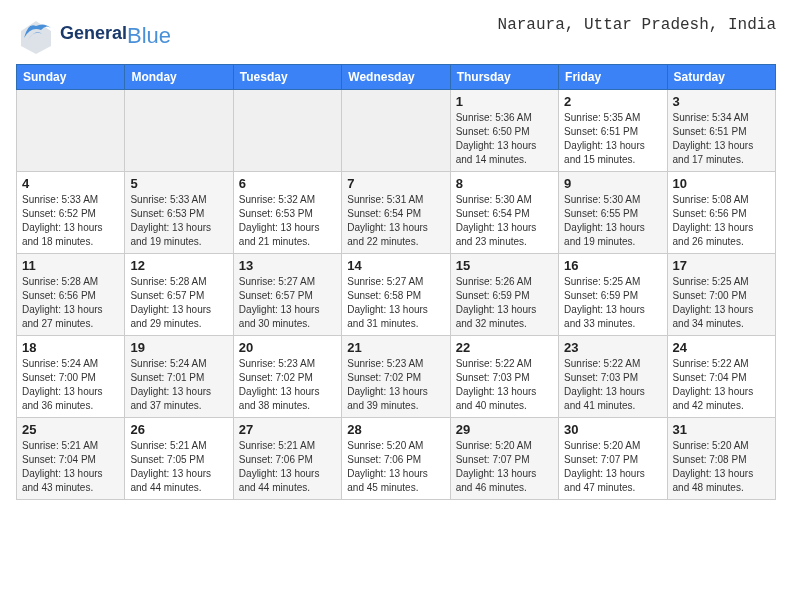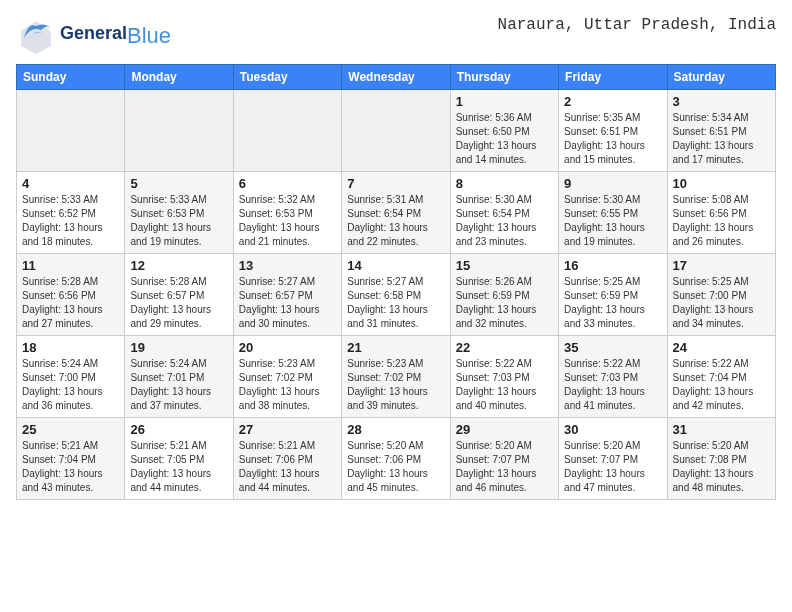--- a/index.html
+++ b/index.html
@@ -220,21 +220,21 @@
         </td>
         <td class="shaded">
           <span class="day-num">21</span>
           <div class="cell-info"><span>Sunrise: 5:23 AM</span><br><span>Sunset: 7:02 PM</span><br><span>Daylight: 13 hours and 39 minutes.</span></div>
         </td>
         <td>
           <span class="day-num">22</span>
           <div class="cell-info"><span>Sunrise: 5:22 AM</span><br><span>Sunset: 7:03 PM</span><br><span>Daylight: 13 hours and 40 minutes.</span></div>
         </td>
         <td class="shaded">
-          <span class="day-num">35</span>
+          <span class="day-num">23</span>
           <div class="cell-info"><span>Sunrise: 5:22 AM</span><br><span>Sunset: 7:03 PM</span><br><span>Daylight: 13 hours and 41 minutes.</span></div>
         </td>
         <td>
           <span class="day-num">24</span>
           <div class="cell-info"><span>Sunrise: 5:22 AM</span><br><span>Sunset: 7:04 PM</span><br><span>Daylight: 13 hours and 42 minutes.</span></div>
         </td>
       </tr>
       <tr>
         <td class="shaded">
           <span class="day-num">25</span>

